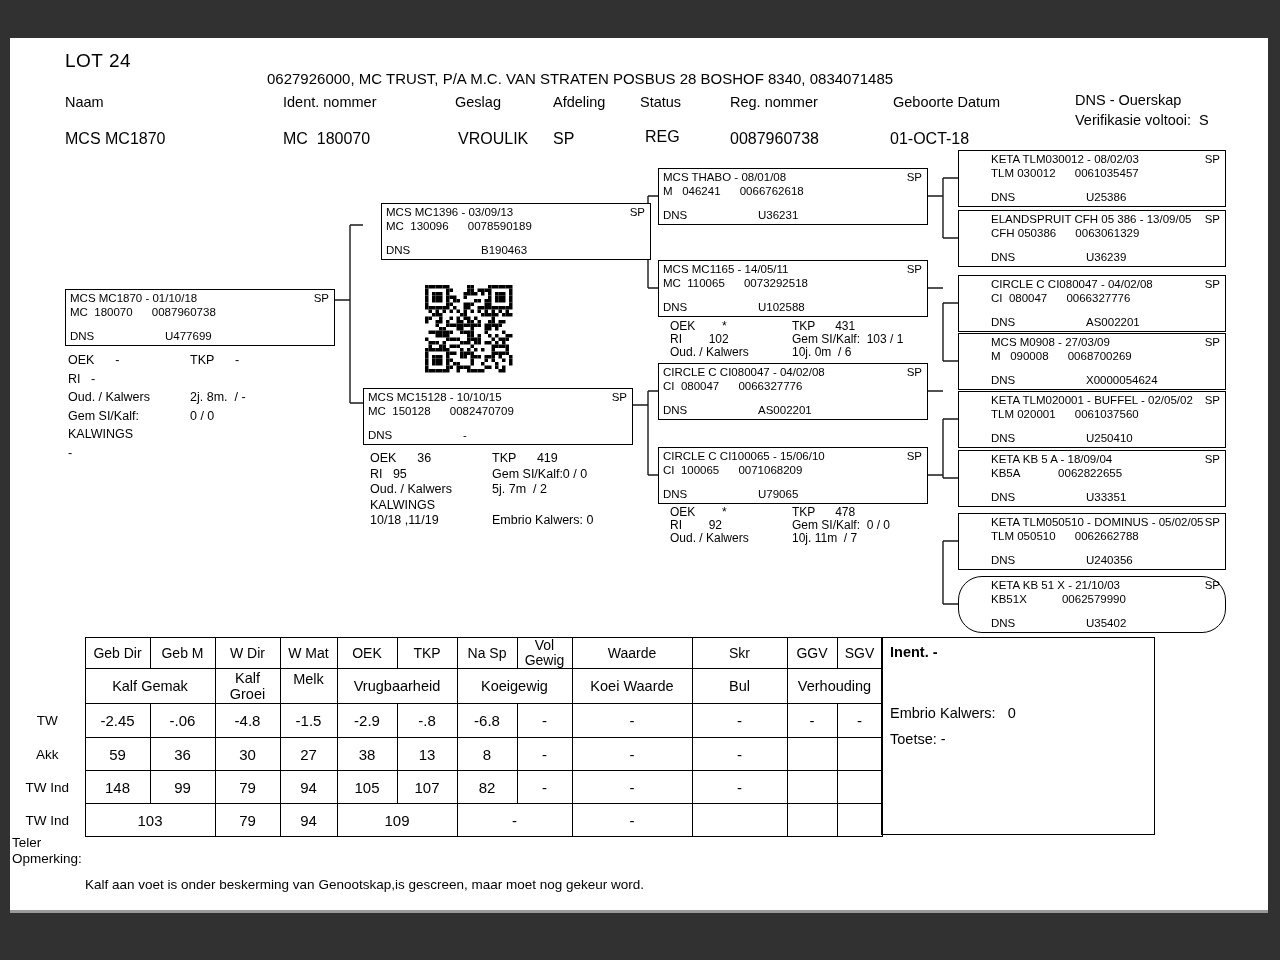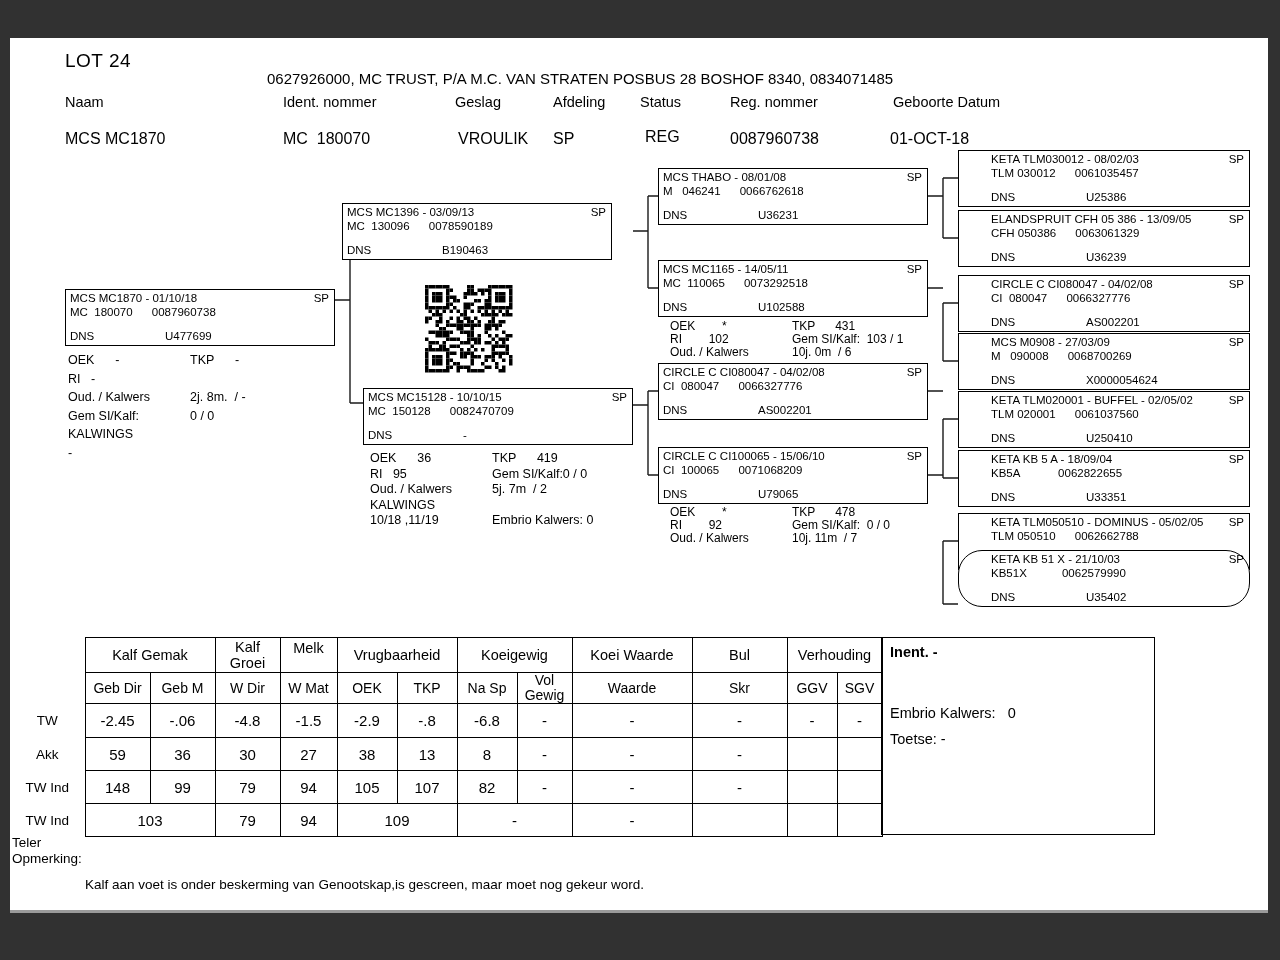--- a/index.html
+++ b/index.html
@@ -17,21 +17,21 @@
   .owner{font-size:15px;}
   .colhead{font-size:14.5px;}
   .dnshead{font-size:14.5px;line-height:20px;white-space:pre;}
   .val{font-size:16px;white-space:pre;}
   
   .pbox{
     position:absolute;width:270px;height:57px;border:1.5px solid #000;background:#fff;
     box-sizing:border-box;padding:2px 5px 2px 4px;display:flex;flex-direction:column;
     justify-content:space-between;font-size:11.5px;line-height:13.5px;
   }
-  .pbox.w272{width:292px;padding-left:32px;}
+  .pbox.w272{width:268px;padding-left:32px;}
   .pb-title{display:flex;justify-content:space-between;white-space:pre;}
   .pb-flag{font-size:11.5px;}
   .pb-ids{white-space:pre;}
   .pb-dns{display:flex;white-space:pre;}
   .pb-dns .lbl{width:95px;}
   
   .stats{position:absolute;font-size:12.5px;}
   .st-row{display:flex;}
   .st-l{display:inline-block;width:122px;white-space:pre;}
   .st-r{white-space:pre;}
@@ -76,20 +76,21 @@
   <div class="abs lot" style="left:55px;top:12px;">LOT 24</div>
   <div class="abs owner" style="left:257px;top:32px;">0627926000, MC TRUST, P/A M.C. VAN STRATEN POSBUS 28 BOSHOF 8340, 0834071485</div>
 
   <div class="abs colhead" style="left:55px;top:56px;">Naam</div>
   <div class="abs colhead" style="left:273px;top:56px;">Ident. nommer</div>
   <div class="abs colhead" style="left:445px;top:56px;">Geslag</div>
   <div class="abs colhead" style="left:543px;top:56px;">Afdeling</div>
   <div class="abs colhead" style="left:630px;top:56px;">Status</div>
   <div class="abs colhead" style="left:720px;top:56px;">Reg. nommer</div>
   <div class="abs colhead" style="left:883px;top:56px;">Geboorte Datum</div>
+  <div class="abs dnshead" style="left:1065px;top:52px;"><span>DNS - Ouerskap</span><br><span>Verifikasie voltooi:  S</span></div>
 
   <div class="abs val" style="left:55px;top:92px;">MCS MC1870</div>
   <div class="abs val" style="left:273px;top:92px;">MC  180070</div>
   <div class="abs val" style="left:448px;top:92px;">VROULIK</div>
   <div class="abs val" style="left:543px;top:92px;">SP</div>
   <div class="abs val" style="left:635px;top:90px;">REG</div>
   <div class="abs val" style="left:720px;top:92px;">0087960738</div>
   <div class="abs val" style="left:880px;top:92px;">01-OCT-18</div>
 
   <svg id="tree-lines">
@@ -425,21 +426,21 @@
       <rect x="77.0" y="84.0" width="3.5" height="3.5" fill="#000"></rect>
     </svg>
 
   <div class="pbox" style="left:55px;top:251px;">
     <div>
         <div class="pb-title"><span>MCS MC1870 - 01/10/18</span><span class="pb-flag">SP</span></div>
     <div class="pb-ids">MC  180070      0087960738</div>
       </div>
     <div class="pb-dns"><span class="lbl">DNS</span><span>U477699</span></div>
   </div>
-  <div class="pbox" style="left:332px;top:165px;justify-content:space-between;">
+  <div class="pbox" style="left:371px;top:165px;justify-content:space-between;">
     <div>
         <div class="pb-title"><span>MCS MC1396 - 03/09/13</span><span class="pb-flag">SP</span></div>
     <div class="pb-ids">MC  130096      0078590189</div>
       </div>
     <div class="pb-dns"><span class="lbl">DNS</span><span>B190463</span></div>
   </div>
   <div class="pbox" style="left:353px;top:350px;">
     <div>
         <div class="pb-title"><span>MCS MC15128 - 10/10/15</span><span class="pb-flag">SP</span></div>
     <div class="pb-ids">MC  150128      0082470709</div>
@@ -516,21 +517,21 @@
       </div>
     <div class="pb-dns"><span class="lbl">DNS</span><span>U33351</span></div>
   </div>
   <div class="pbox w272" style="left:948px;top:475px;">
     <div>
         <div class="pb-title"><span>KETA TLM050510 - DOMINUS - 05/02/05</span><span class="pb-flag">SP</span></div>
     <div class="pb-ids">TLM 050510      0062662788</div>
       </div>
     <div class="pb-dns"><span class="lbl">DNS</span><span>U240356</span></div>
   </div>
-  <div class="pbox w272" style="left:948px;top:512px;border-radius:24px;">
+  <div class="pbox w272" style="left:948px;top:538px;border-radius:24px;">
     <div>
         <div class="pb-title"><span>KETA KB 51 X - 21/10/03</span><span class="pb-flag">SP</span></div>
     <div class="pb-ids">KB51X           0062579990</div>
       </div>
     <div class="pb-dns"><span class="lbl">DNS</span><span>U35402</span></div>
   </div>
 
   <div class="stats lh18" style="left:58px;top:313px;">
       <div class="st-row">
         <span class="st-l">OEK      -</span>
@@ -618,48 +619,48 @@
         <col style="width:60px">
         <col style="width:60px">
         <col style="width:60px">
       <col style="width:55px">
         <col style="width:120px">
         <col style="width:95px">
         <col style="width:50px">
         <col style="width:45px">
     </colgroup>
     <tbody>
-        <tr style="height:35px">
-      <td class="rowlabel"></td>
-      <td class="ghead" colspan="2">Kalf Gemak</td>
-      <td class="ghead">Kalf
-Groei</td>
-      <td class="ghead vtop">Melk</td>
-      <td class="ghead" colspan="2">Vrugbaarheid</td>
-      <td class="ghead" colspan="2">Koeigewig</td>
-      <td class="ghead">Koei Waarde</td>
-      <td class="ghead">Bul</td>
-      <td class="ghead" colspan="2">Verhouding</td>
-    </tr>
-    <tr style="height:30px">
+        <tr style="height:30px">
       <td class="rowlabel"></td>
       <td class="shead">Geb Dir</td>
       <td class="shead">Geb M</td>
       <td class="shead">W Dir</td>
       <td class="shead">W Mat</td>
       <td class="shead">OEK</td>
       <td class="shead">TKP</td>
       <td class="shead">Na Sp</td>
       <td class="shead">Vol
 Gewig</td>
       <td class="shead">Waarde</td>
       <td class="shead">Skr</td>
       <td class="shead">GGV</td>
       <td class="shead">SGV</td>
     </tr>
+    <tr style="height:35px">
+      <td class="rowlabel"></td>
+      <td class="ghead" colspan="2">Kalf Gemak</td>
+      <td class="ghead">Kalf
+Groei</td>
+      <td class="ghead vtop">Melk</td>
+      <td class="ghead" colspan="2">Vrugbaarheid</td>
+      <td class="ghead" colspan="2">Koeigewig</td>
+      <td class="ghead">Koei Waarde</td>
+      <td class="ghead">Bul</td>
+      <td class="ghead" colspan="2">Verhouding</td>
+    </tr>
     <tr style="height:34px">
       <td class="rowlabel">TW</td>
       <td>-2.45</td>
       <td>-.06</td>
       <td>-4.8</td>
       <td>-1.5</td>
       <td>-2.9</td>
       <td>-.8</td>
       <td>-6.8</td>
       <td>-</td>

